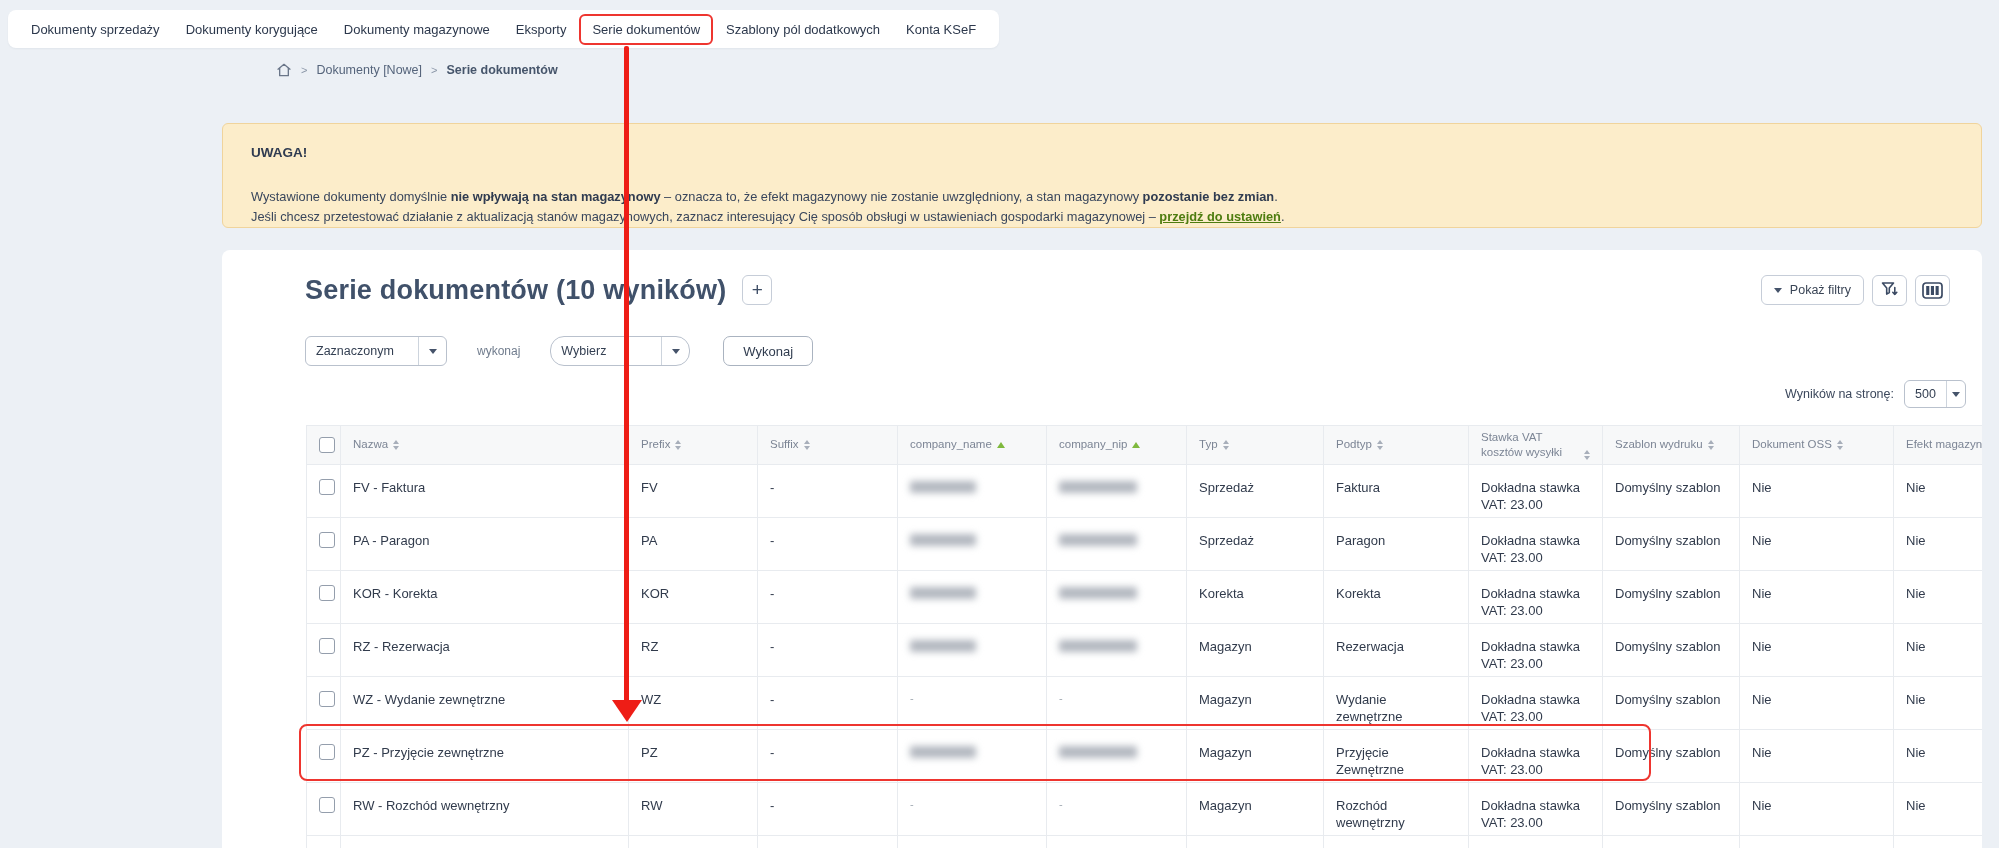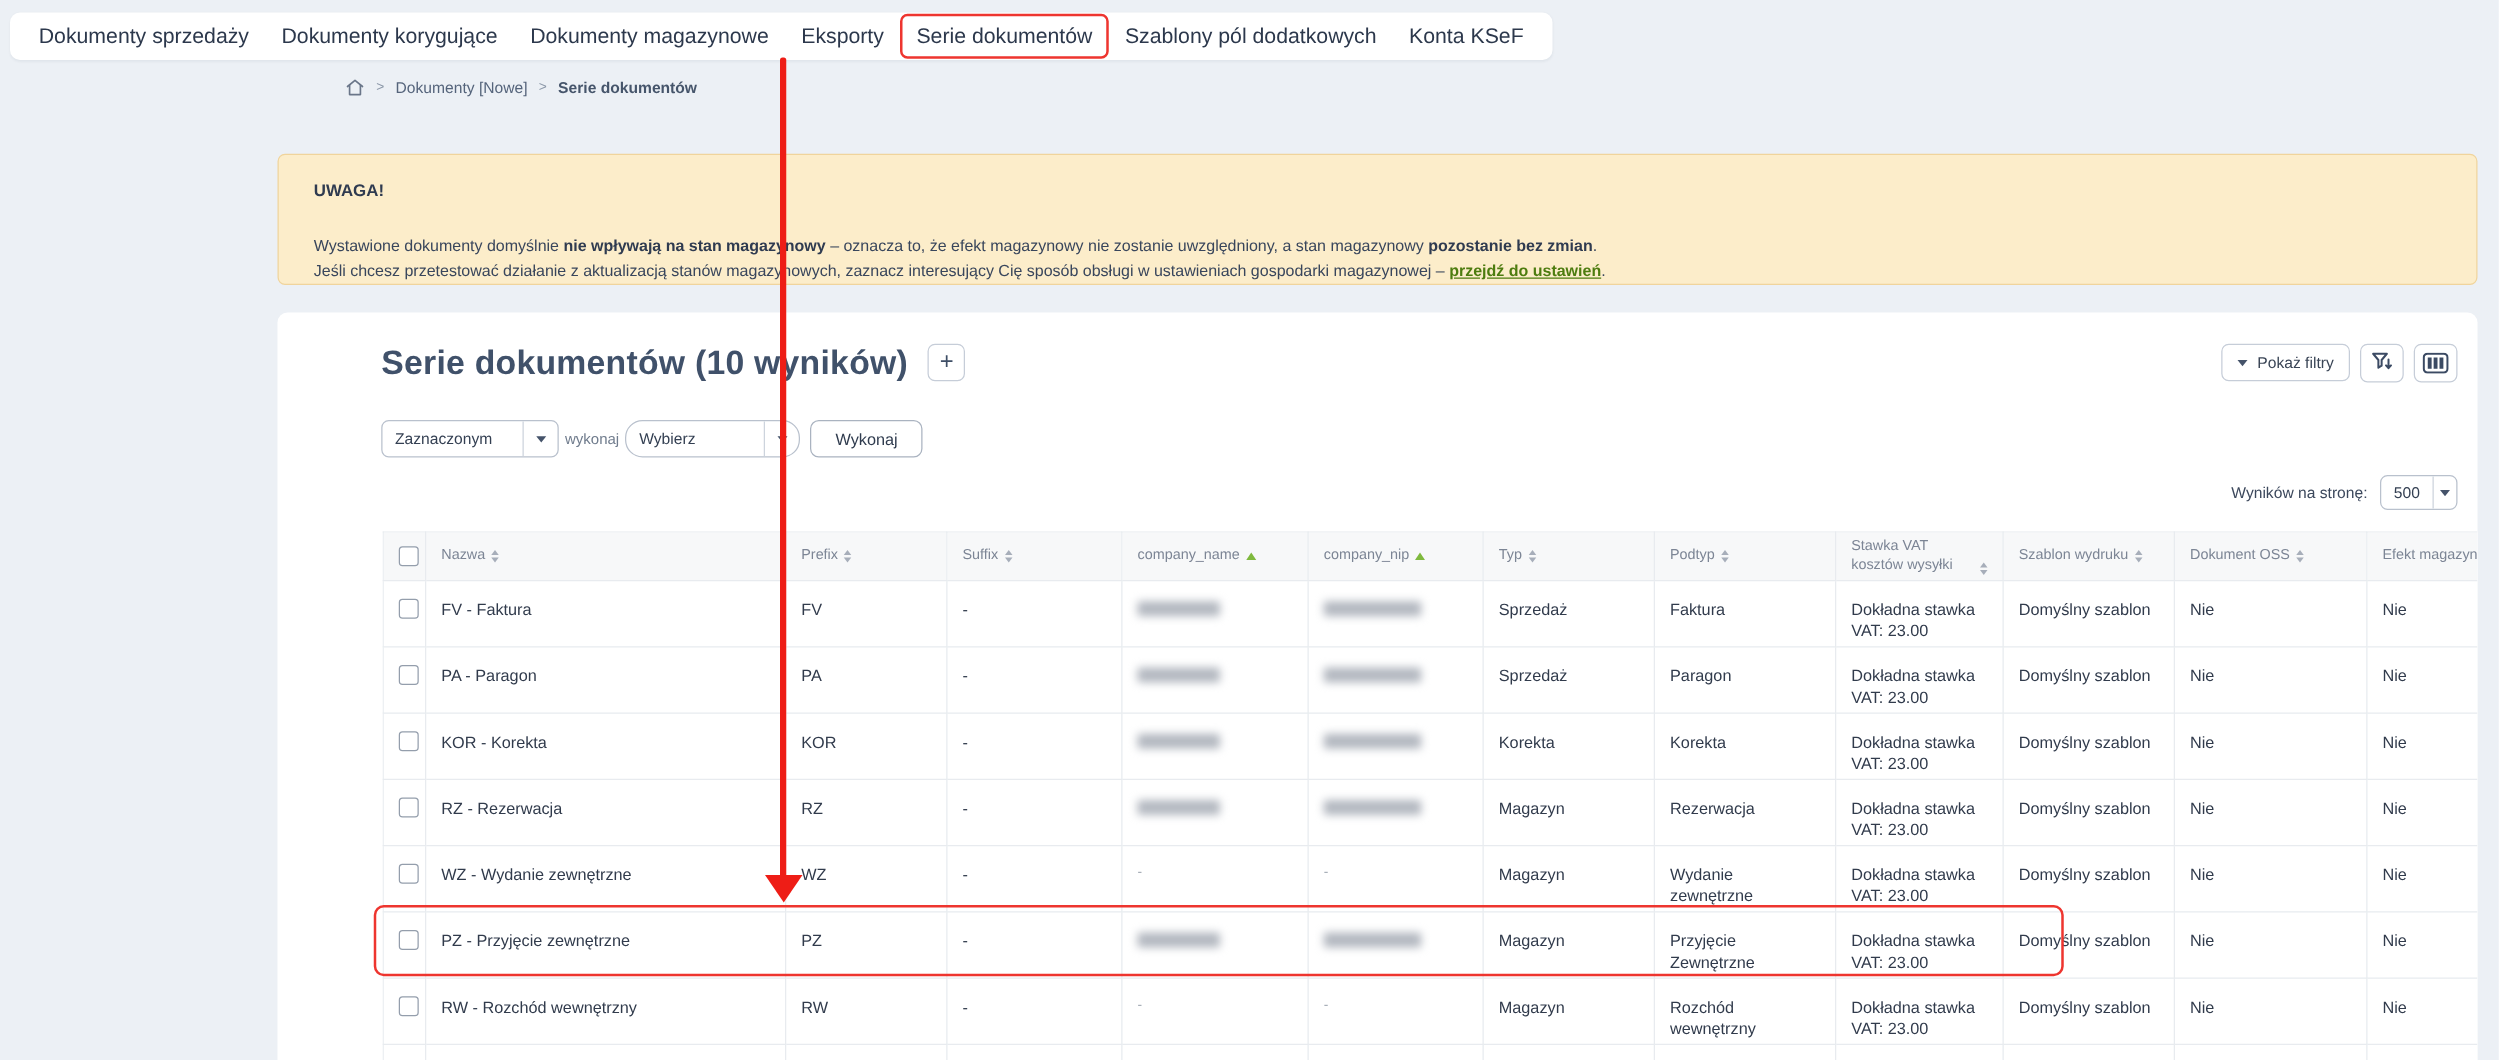--- a/index.html
+++ b/index.html
@@ -12,21 +12,21 @@
   }
 
   
   .topnav {
     position:absolute; left:8px; top:10px; height:38px;
     background:#fff; border-radius:8px;
     display:inline-flex; align-items:center; padding:0 10px;
     box-shadow:0 1px 2px rgba(20,30,50,.05);
   }
   .tab {
-    font-size:17px; color:#2c384c; white-space:nowrap;
+    font-size:13px; color:#2c384c; white-space:nowrap;
     padding:6px 11px; border:2px solid transparent; border-radius:6px;
     cursor:pointer;
   }
   .tab.is-active { border-color:#ee352f; }
 
   
   .breadcrumb {
     position:absolute; left:276px; top:62px;
     display:flex; align-items:center; gap:9px;
     font-size:12.5px; color:#55647b;
@@ -44,21 +44,21 @@
   .warnbox .w-title { font-weight:bold; font-size:13.5px; color:#2f3b50; margin-bottom:23px; }
   .warnbox b { color:#2f3b50; }
   .warnbox a { color:#4d7c0f; font-weight:bold; text-decoration:underline; cursor:pointer; }
 
   
   .card {
     position:absolute; left:222px; top:250px; width:1760px; height:598px;
     background:#fff; border-radius:8px 8px 0 0; overflow:hidden;
   }
   .card-head {
-    position:absolute; left:83px; top:20px; right:16px; height:40px;
+    position:absolute; left:83px; top:20px; right:32px; height:40px;
     display:flex; align-items:center; justify-content:space-between;
   }
   .title-wrap { display:flex; align-items:center; }
   .page-title { font-size:27px; color:#40516a; letter-spacing:.2px; }
   .add-btn {
     width:30px; height:30px; margin-left:16px;
     border:1px solid #c6cdd8; border-radius:6px; background:#fff;
     display:flex; align-items:center; justify-content:center;
     font-size:19px; color:#3e4e66; cursor:pointer;
   }
@@ -76,21 +76,21 @@
   }
   .caret {
     width:0; height:0; display:inline-block;
     border-left:4px solid transparent; border-right:4px solid transparent;
     border-top:5px solid #45536a;
   }
 
   
   .action-row {
     position:absolute; left:83px; top:86px;
-    display:flex; align-items:center; gap:0;
+    display:flex; align-items:center; gap:25px;
   }
   .select {
     height:30px; background:#fff; border:1px solid #b9c1cd; border-radius:6px;
     display:flex; align-items:center; font-size:12.5px; color:#333f52;
     cursor:pointer; overflow:hidden;
   }
   .select .val { padding:0 10px; flex:1; white-space:nowrap; }
   .select .div { width:1px; align-self:stretch; background:#cdd4dd; }
   .select .car { width:27px; display:flex; justify-content:center; }
   .sel-target { width:142px; }

